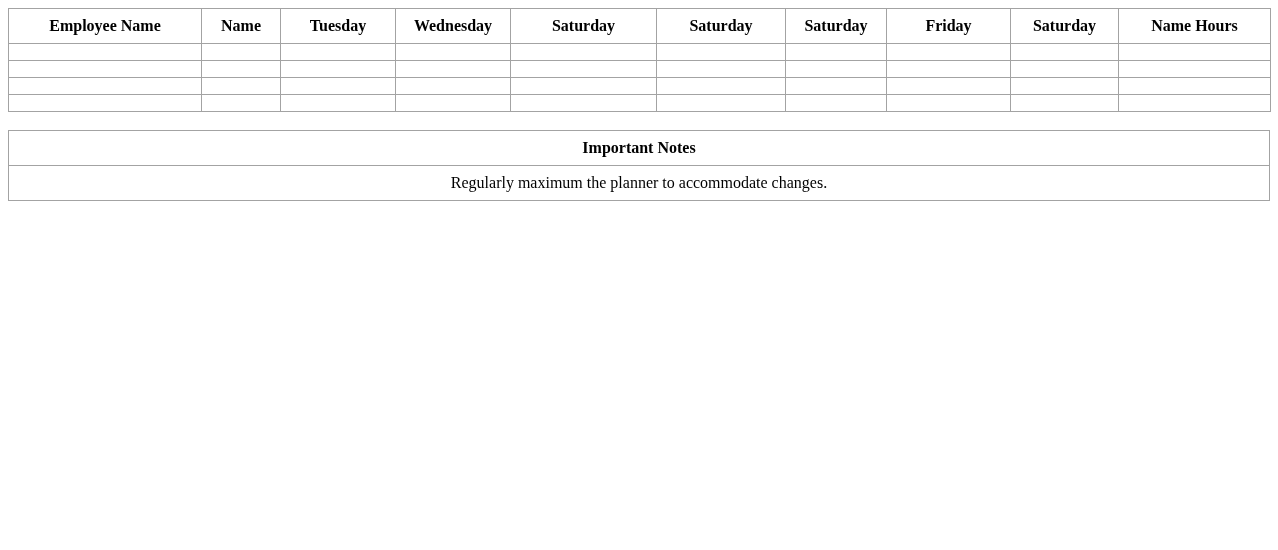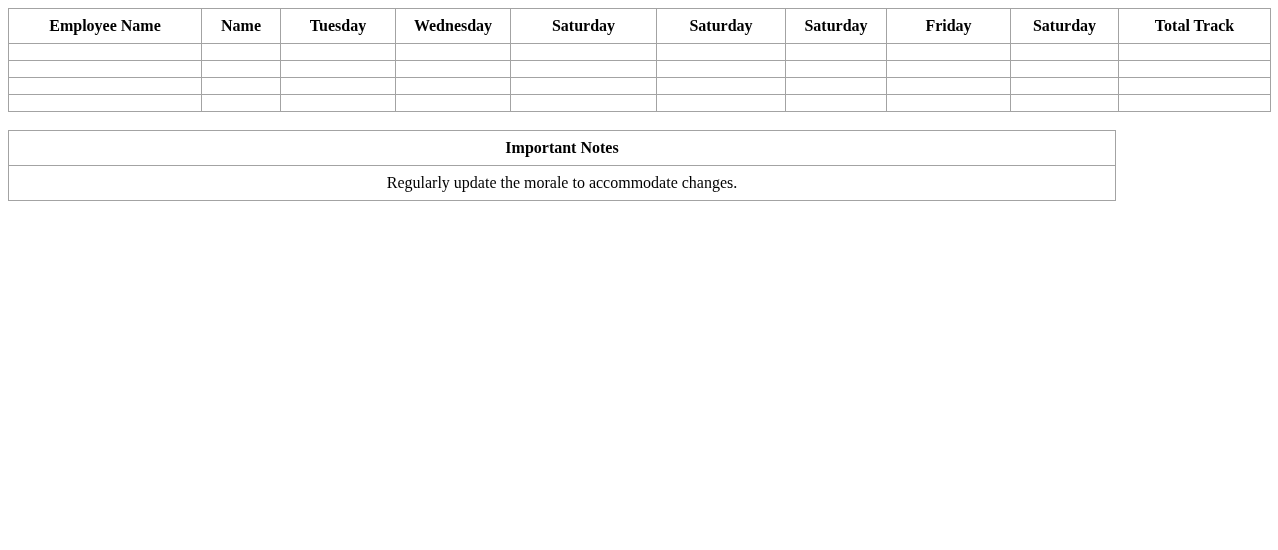--- a/index.html
+++ b/index.html
@@ -2,21 +2,21 @@
 <html><head>
   <meta charset="utf-8">
   <style>
     html, body { margin: 0; padding: 0; background: #ffffff; }
     body {
       width: 1278px; height: 550px; overflow: hidden;
       font-family: "Liberation Serif", "DejaVu Serif", serif;
       font-size: 16px; color: #000;
     }
     .wrap { position: absolute; left: 8px; top: 8px; width: 1262px; }
-    table { border-collapse: collapse; table-layout: fixed; width: 1108px; }
+    table { border-collapse: collapse; table-layout: fixed; width: 1262px; }
     td, th { border: 1px solid #a3a3a3; padding: 0; }
     .schedule th { height: 34px; font-weight: bold; font-size: 16px; text-align: center; vertical-align: middle; }
     .schedule td { height: 16px; }
     .notes { margin-top: 18px; }
     .notes th, .notes td { height: 34px; text-align: center; vertical-align: middle; font-size: 16px; }
     .notes th { font-weight: bold; }
   </style>
 </head>
 <body>
 
@@ -38,21 +38,21 @@
       <tr>
         <th>Employee Name</th>
         <th>Name</th>
         <th>Tuesday</th>
         <th>Wednesday</th>
         <th>Saturday</th>
         <th>Saturday</th>
         <th>Saturday</th>
         <th>Friday</th>
         <th>Saturday</th>
-        <th>Total Track</th>
+        <th>Name Hours</th>
       </tr>
     </thead>
     <tbody>
       <tr>
         <td></td>
         <td></td>
         <td></td>
         <td></td>
         <td></td>
         <td></td>
@@ -101,17 +101,17 @@
   </table>
 
   <table class="notes">
     <thead>
       <tr>
         <th>Important Notes</th>
       </tr>
     </thead>
     <tbody>
       <tr>
-          <td>Regularly update the morale to accommodate changes.</td>
+          <td>Regularly maximum the planner to accommodate changes.</td>
         </tr>
     </tbody>
   </table>
 </div>
 
 </body></html>

